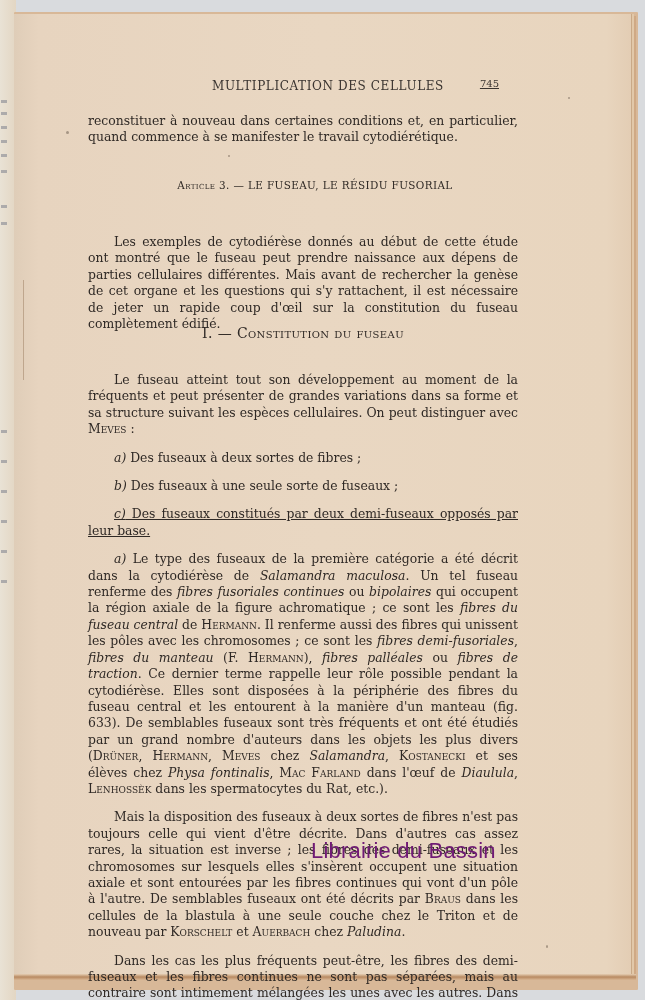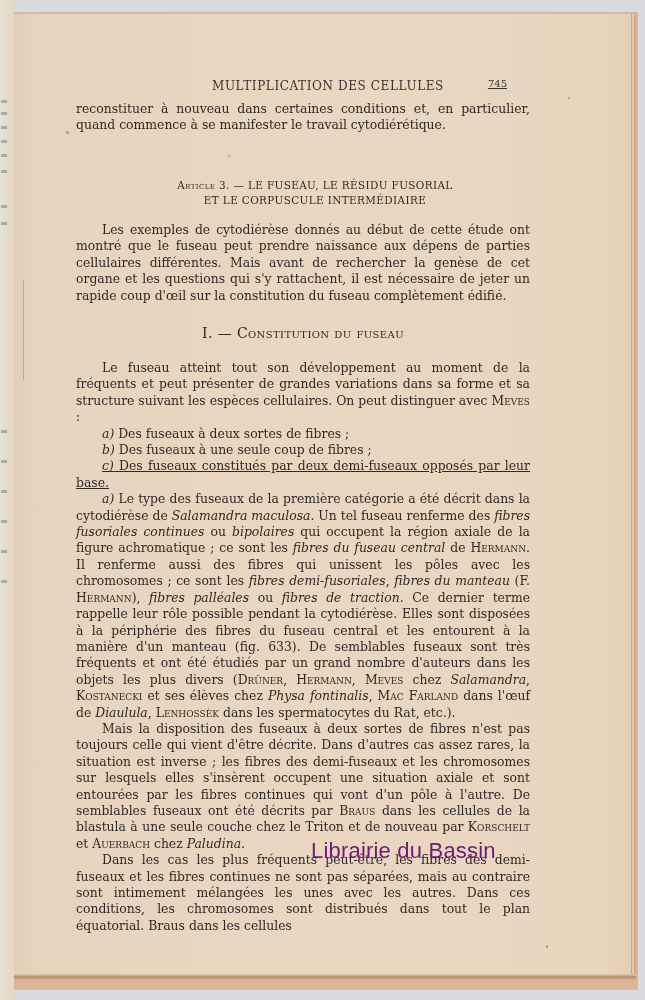--- a/index.html
+++ b/index.html
@@ -32,27 +32,27 @@
     position: absolute; left: 23px; top: 280px; width: 1px; height: 100px; background: #a68a6e; opacity: .6;
   }
   .header {
     position: absolute; left: 60px; top: 79px; width: 455px; height: 14px;
   }
   .running-head {
     position: absolute; left: 152px; top: 0; font-size: 12px; letter-spacing: 0.6px;
     color: #3a3430; text-transform: uppercase;
   }
   .page-number {
-    position: absolute; right: 8px; top: -1px; font-size: 10px; color: #3a3430; text-decoration: underline;
+    position: absolute; right: 16px; top: -1px; font-size: 10px; color: #3a3430; text-decoration: underline;
   }
   .body-text {
     position: absolute; left: 76px; width: 454px; font-size: 12.4px; line-height: 16.4px;
     color: #2f2925; text-align: justify;
   }
-  .body-text p { margin: 0; }
+  .body-text p { margin: 12px; }
   .indent { text-indent: 26px; }
   .item { padding-left: 26px; }
   .item-c { text-indent: 26px; text-decoration: underline; }
   .sc { font-variant: small-caps; }
   .it { font-style: italic; }
   .article-title {
     position: absolute; left: 88px; width: 454px; top: 178px; text-align: center;
     font-size: 10.4px; line-height: 15px; color: #2f2925; letter-spacing: 0.4px;
   }
   .section-title {
@@ -98,34 +98,33 @@
   <span class="running-head">Multiplication des cellules</span>
   <span class="page-number">745</span>
 </div>
 
 <div class="body-text" style="top:101px">
   <p>reconstituer à nouveau dans certaines conditions et, en particulier, quand commence à se manifester le travail cytodiérétique.</p>
 </div>
 
 <div class="article-title">
   <div><span class="sc">Article 3.</span><span> — LE FUSEAU, LE RÉSIDU FUSORIAL</span></div>
-  <div>ET LE CORPUSCULE INTERMÉDIAIRE</div>
 </div>
 
 <div class="body-text" style="top:222px">
   <p class="indent">Les exemples de cytodiérèse donnés au début de cette étude ont montré que le fuseau peut prendre naissance aux dépens de parties cellulaires différentes. Mais avant de rechercher la genèse de cet organe et les questions qui s'y rattachent, il est nécessaire de jeter un rapide coup d'œil sur la constitution du fuseau complètement édifié.</p>
 </div>
 
 <div class="section-title">
   <span>I. — </span><span class="sc">Constitution du fuseau</span>
 </div>
 
 <div class="body-text" style="top:360px">
   <p class="indent"><span>Le fuseau atteint tout son développement au moment de la fréquents et peut présenter de grandes variations dans sa forme et sa structure suivant les espèces cellulaires. On peut distinguer avec </span><span class="sc">Meves</span><span> :</span></p>
   <p class="item"><span class="it">a)</span><span> Des fuseaux à deux sortes de fibres ;</span></p>
-  <p class="item"><span class="it">b)</span><span> Des fuseaux à une seule coup de fibres ;</span></p>
+  <p class="item"><span class="it">b)</span><span> Des fuseaux à une seule sorte de fuseaux ;</span></p>
   <p class="item-c"><span class="it">c)</span><span> Des fuseaux constitués par deux demi-fuseaux opposés par leur base.</span></p>
   <p class="indent"><span class="it">a)</span><span> Le type des fuseaux de la première catégorie a été décrit dans la cytodiérèse de </span><span class="it">Salamandra maculosa</span><span>. Un tel fuseau renferme des </span><span class="it">fibres fusoriales continues</span><span> ou </span><span class="it">bipolaires</span><span> qui occupent la région axiale de la figure achromatique ; ce sont les </span><span class="it">fibres du fuseau central</span><span> de </span><span class="sc">Hermann</span><span>. Il renferme aussi des fibres qui unissent les pôles avec les chromosomes ; ce sont les </span><span class="it">fibres demi-fusoriales</span><span>, </span><span class="it">fibres du manteau</span><span> (F. </span><span class="sc">Hermann</span><span>), </span><span class="it">fibres palléales</span><span> ou </span><span class="it">fibres de traction</span><span>. Ce dernier terme rappelle leur rôle possible pendant la cytodiérèse. Elles sont disposées à la périphérie des fibres du fuseau central et les entourent à la manière d'un manteau (fig. 633). De semblables fuseaux sont très fréquents et ont été étudiés par un grand nombre d'auteurs dans les objets les plus divers (</span><span class="sc">Drüner</span><span>, </span><span class="sc">Hermann</span><span>, </span><span class="sc">Meves</span><span> chez </span><span class="it">Salamandra</span><span>, </span><span class="sc">Kostanecki</span><span> et ses élèves chez </span><span class="it">Physa fontinalis</span><span>, </span><span class="sc">Mac Farland</span><span> dans l'œuf de </span><span class="it">Diaulula</span><span>, </span><span class="sc">Lenhossèk</span><span> dans les spermatocytes du Rat, etc.).</span></p>
   <p class="indent"><span>Mais la disposition des fuseaux à deux sortes de fibres n'est pas toujours celle qui vient d'être décrite. Dans d'autres cas assez rares, la situation est inverse ; les fibres des demi-fuseaux et les chromosomes sur lesquels elles s'insèrent occupent une situation axiale et sont entourées par les fibres continues qui vont d'un pôle à l'autre. De semblables fuseaux ont été décrits par </span><span class="sc">Braus</span><span> dans les cellules de la blastula à une seule couche chez le Triton et de nouveau par </span><span class="sc">Korschelt</span><span> et </span><span class="sc">Auerbach</span><span> chez </span><span class="it">Paludina</span><span>.</span></p>
   <p class="indent">Dans les cas les plus fréquents peut-être, les fibres des demi-fuseaux et les fibres continues ne sont pas séparées, mais au contraire sont intimement mélangées les unes avec les autres. Dans ces conditions, les chromosomes sont distribués dans tout le plan équatorial. Braus dans les cellules</p>
 </div>
 
 <div class="watermark">Librairie du Bassin</div>
 
 </body></html>

